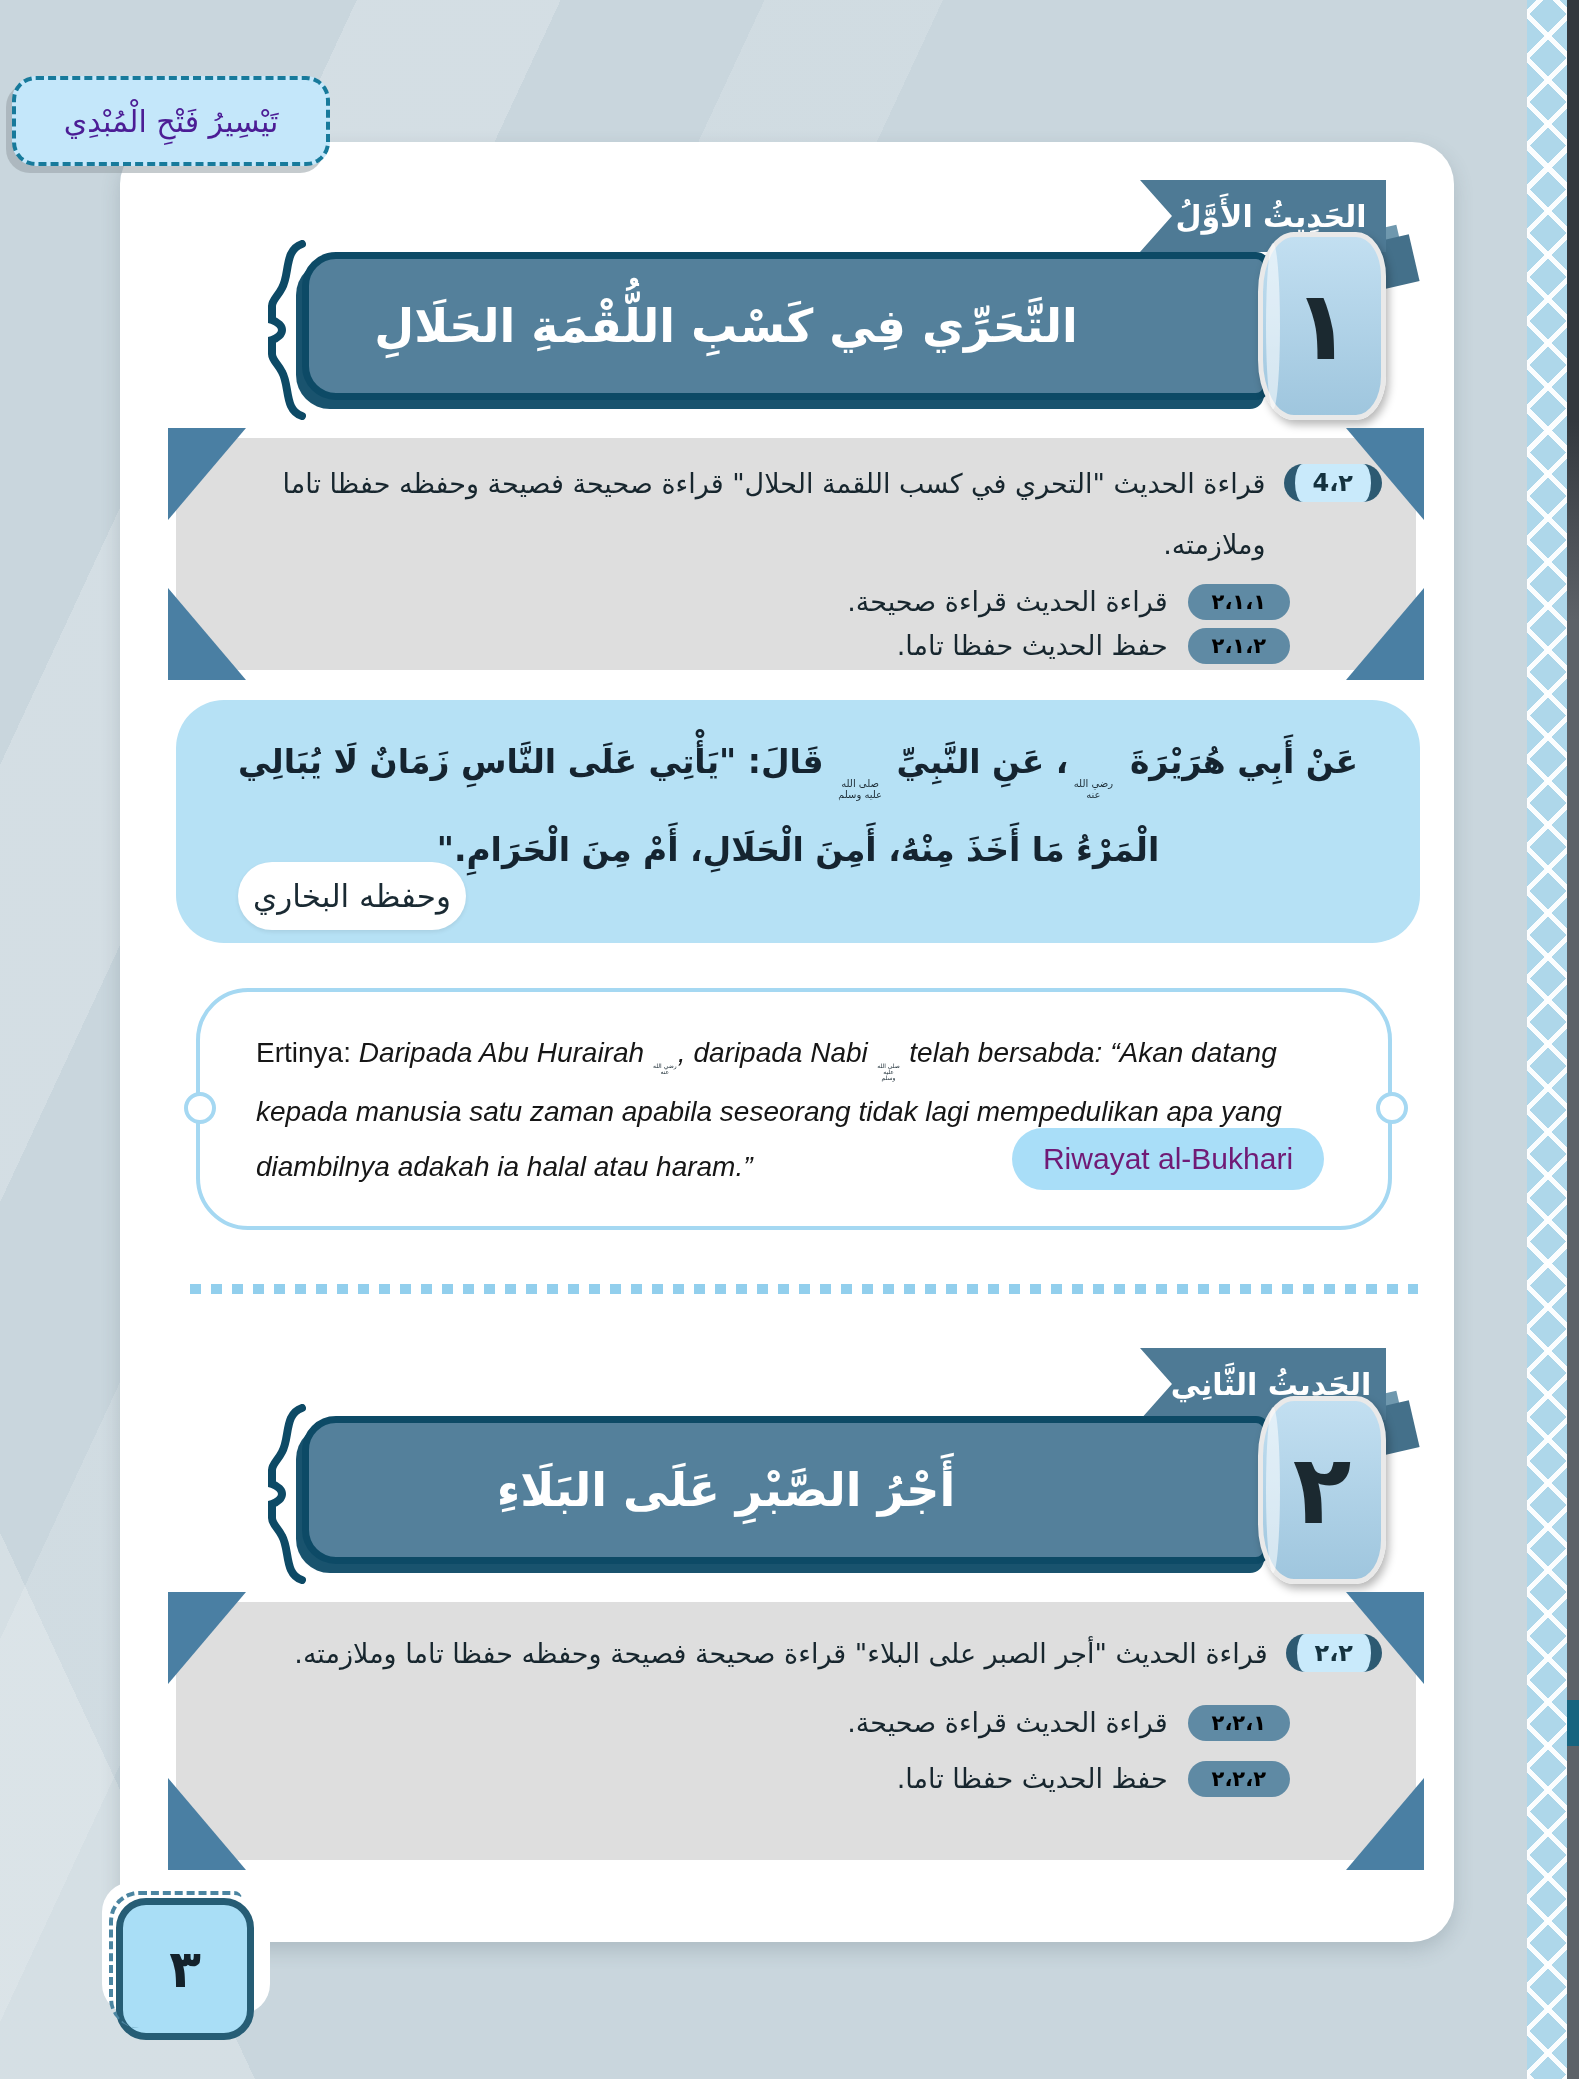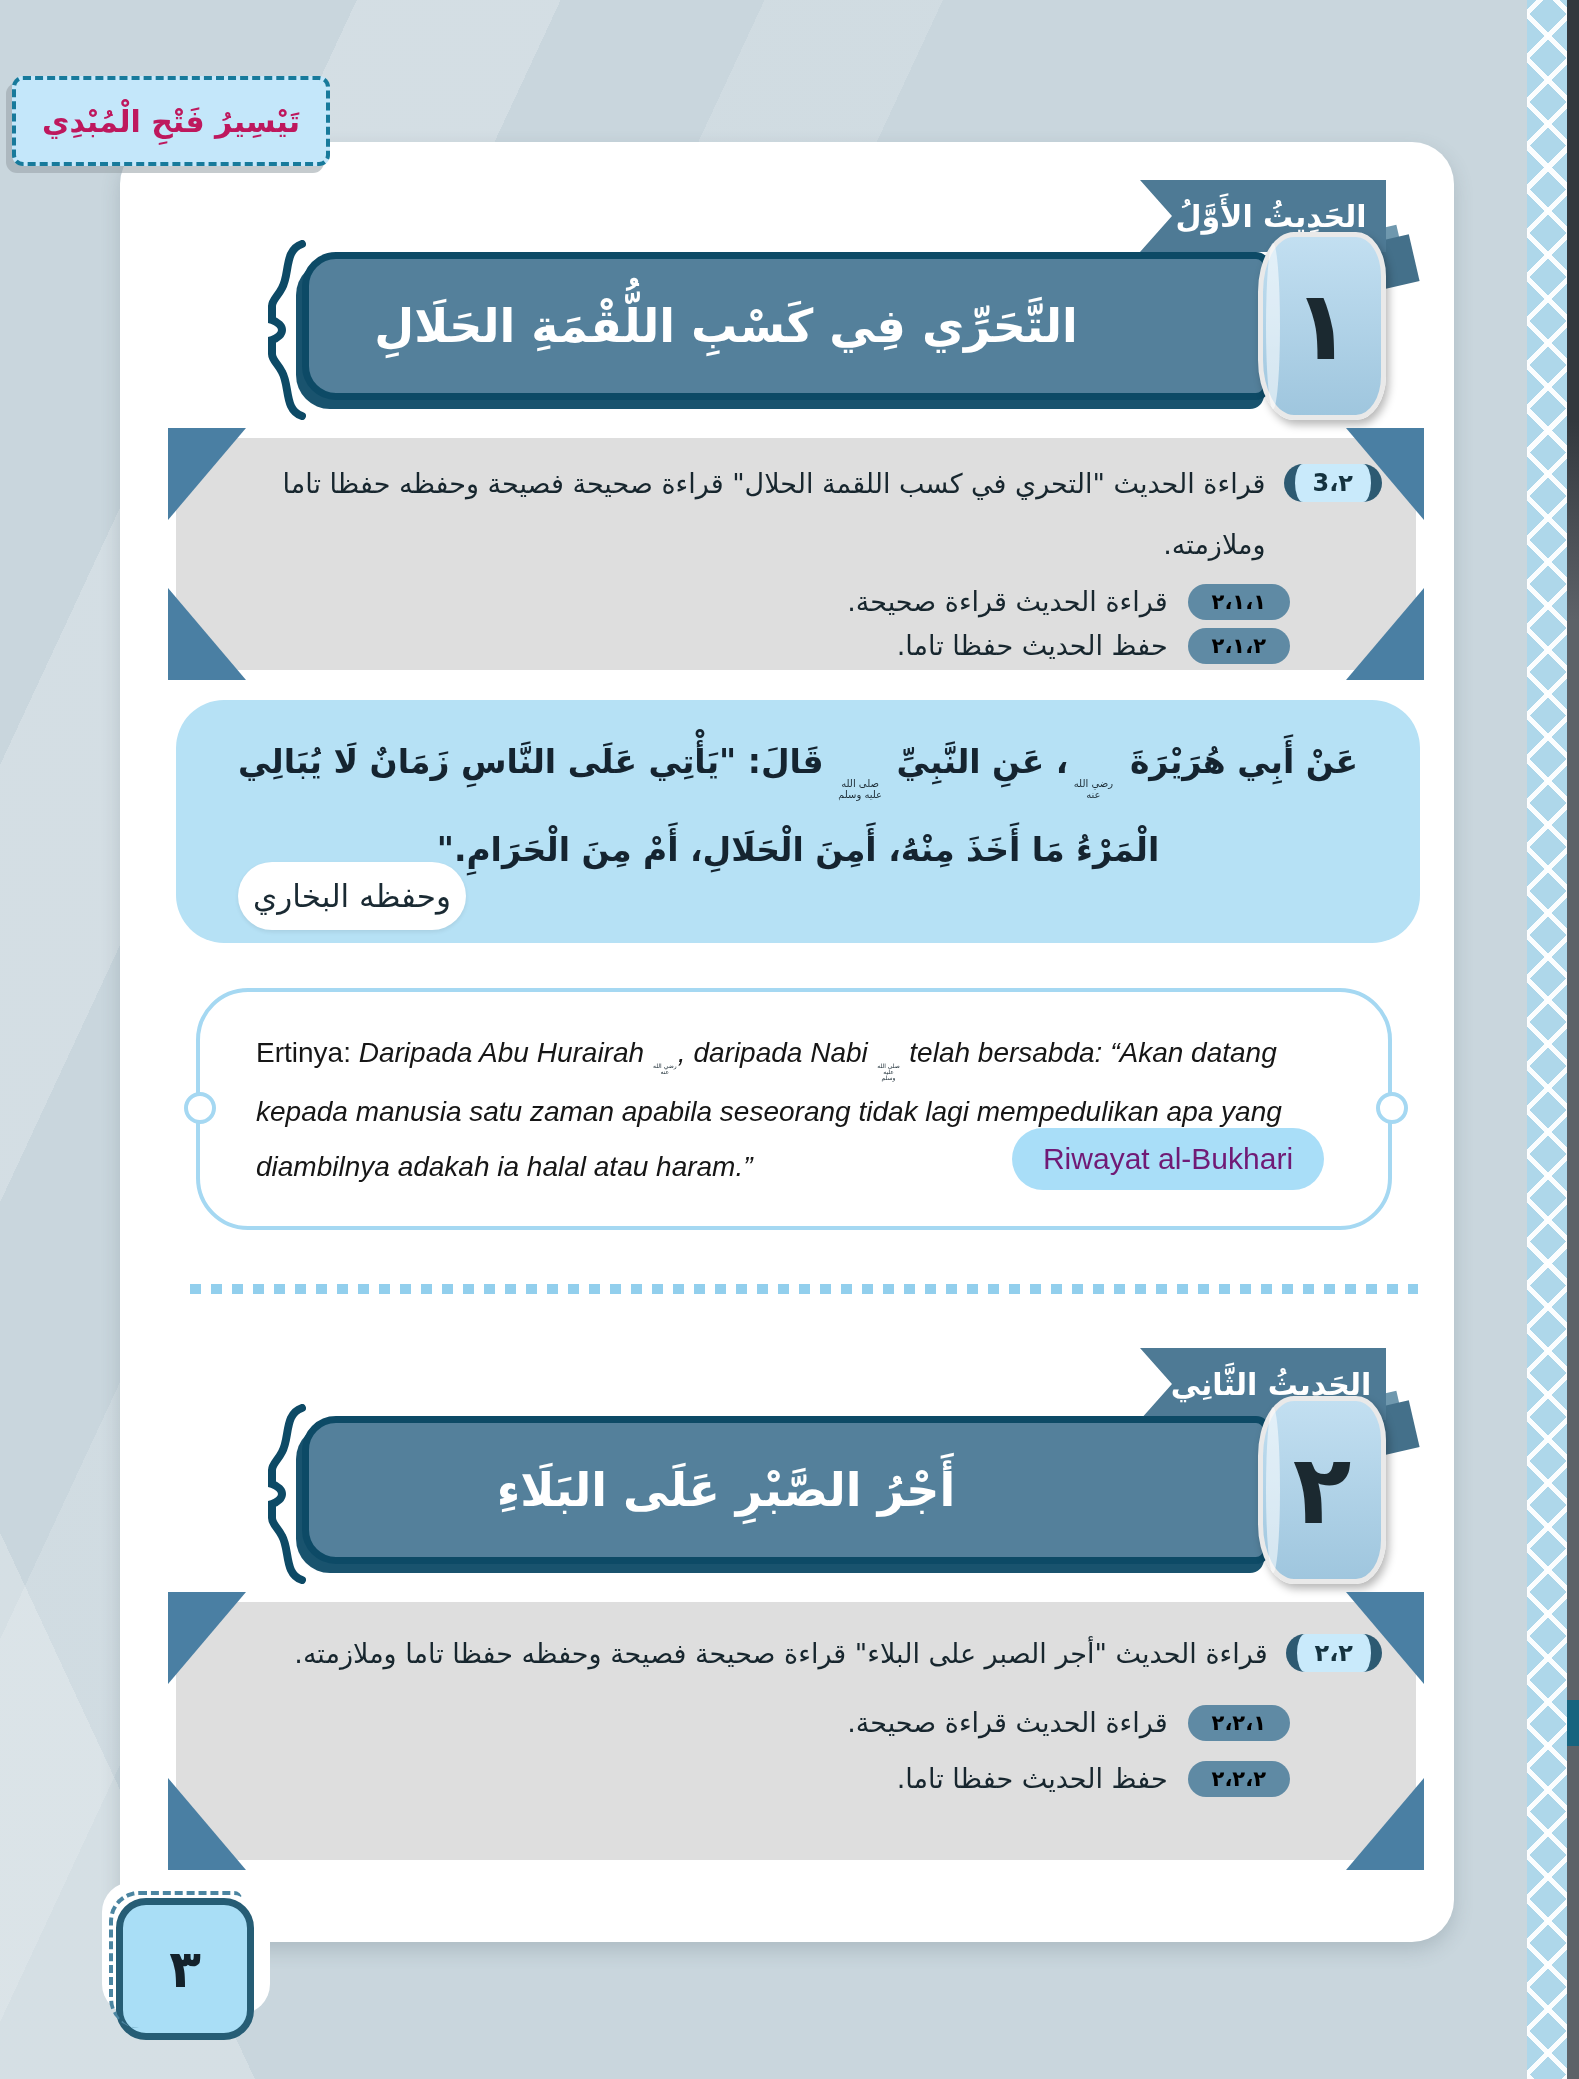--- a/index.html
+++ b/index.html
@@ -29,23 +29,23 @@
 
   
   .card{
     left:120px;top:142px;width:1334px;height:1800px;background:#ffffff;
     border-radius:42px;box-shadow:0 8px 20px rgba(60,80,90,.20);
   }
 
   
   .book-badge{
     left:12px;top:76px;width:318px;height:90px;background:#c4e7fa;
-    border:4px dashed #177a9b;border-radius:11px;box-sizing:border-box;
-    display:flex;align-items:center;justify-content:center;
-    font-size:30px;font-weight:bold;color:#be185d;direction:rtl;
+    border:4px dashed #177a9b;border-radius:24px;box-sizing:border-box;
+    display:flex;align-items:center;justify-content:center;
+    font-size:30px;font-weight:normal;color:#4c1d95;direction:rtl;
     box-shadow:-6px 7px 0 rgba(150,160,165,.55);
   }
 
   
   .ribbon{
     width:246px;height:72px;background:#4e7a95;color:#fff;
     display:flex;align-items:center;justify-content:center;
     font-size:30px;font-weight:bold;direction:rtl;
     clip-path:polygon(0 0,100% 0,100% 100%,0 100%,13% 50%);
     padding-left:16px;box-sizing:border-box;
@@ -187,21 +187,21 @@
 <div class="scroll" style="left:1258px;top:232px;">
   <span>١</span>
 </div>
 
 <div class="abs graybox" style="top:438px;height:232px;">
   <div class="corner tl"></div>
   <div class="corner tr"></div>
   <div class="corner bl"></div>
   <div class="corner br"></div>
   <div class="obj-main">
-    <span class="obj-code">٢،3</span>
+    <span class="obj-code">٢،4</span>
     <span class="obj-text">قراءة الحديث "التحري في كسب اللقمة الحلال" قراءة صحيحة فصيحة وحفظه حفظا تاما وملازمته.</span>
   </div>
   <div class="obj-sub">
     <span class="sub-code">٢،١،١</span>
     <span class="sub-text">قراءة الحديث قراءة صحيحة.</span>
   </div>
   <div class="obj-sub">
     <span class="sub-code">٢،١،٢</span>
     <span class="sub-text">حفظ الحديث حفظا تاما.</span>
   </div>

